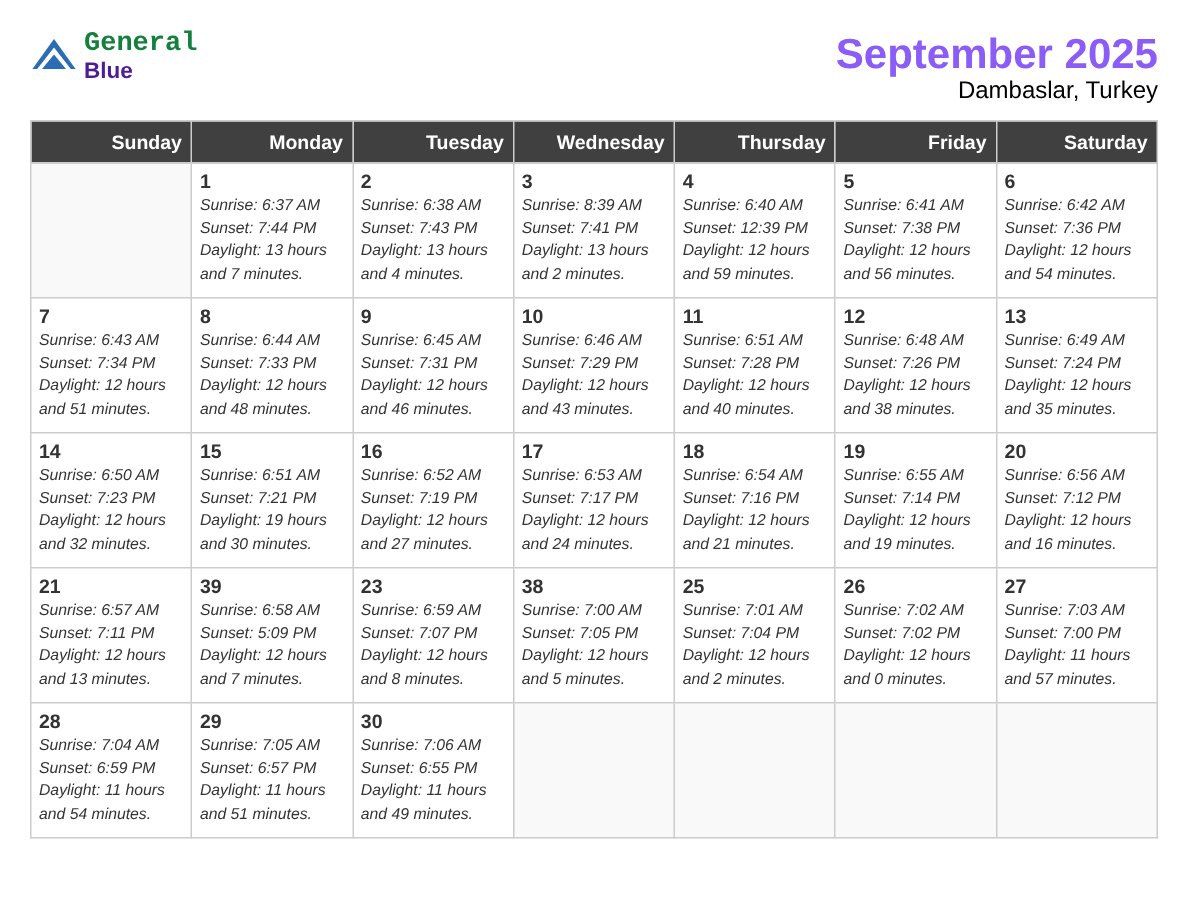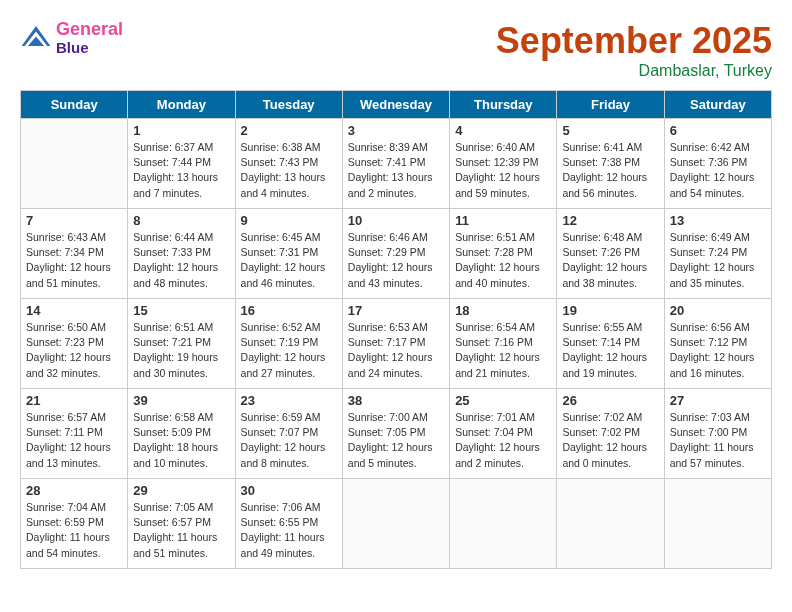--- a/index.html
+++ b/index.html
@@ -22,52 +22,53 @@
       gap: 4px;
     }
     .logo-text {
       display: flex;
       flex-direction: column;
       line-height: 1.1;
     }
     .logo-general {
       font-size: 18px;
       font-weight: bold;
-      color: #ec4899;
+      color: #15803d;
+      font-family: Liberation Mono, monospace;
     }
     .logo-blue {
       font-size: 15px;
       font-weight: bold;
       color: #4c1d95;
     }
     .logo-icon {
       width: 32px;
       height: 32px;
     }
     .title-block {
       text-align: right;
     }
     .month-title {
-      font-size: 36px;
+      font-size: 28px;
       font-weight: bold;
-      color: #c2410c;
+      color: #8b5cf6;
     }
     .location {
       font-size: 16px;
-      color: #15803d;
+      color: #000000;
     }
     table {
       width: 100%;
       border-collapse: collapse;
       table-layout: fixed;
     }
     th {
-      background-color: #0369a1;
+      background-color: #404040;
       color: #fff;
-      text-align: center;
+      text-align: right;
       padding: 6px 6px;
       font-size: 13px;
       border: 1px solid #ccc;
     }
     td {
       vertical-align: top;
       border: 1px solid #ccc;
       padding: 4px 5px;
       height: 90px;
       font-size: 10.5px;
@@ -78,20 +79,21 @@
       background: #f9f9f9;
     }
     .day-num {
       font-size: 13px;
       font-weight: bold;
       display: block;
       margin-bottom: 2px;
     }
     .day-info {
       line-height: 1.45;
+      font-style: italic;
     }
   </style>
 </head>
 <body>
 
 <div class="header">
   <div class="logo">
     <svg class="logo-icon" viewBox="0 0 40 40">
       <polygon points="20,5 38,30 2,30" fill="#2a6db5"></polygon>
       <polygon points="20,12 34,30 6,30" fill="white"></polygon>
@@ -295,21 +297,21 @@
           <span>Sunrise: 6:57 AM</span><br>
           <span>Sunset: 7:11 PM</span><br>
           <span>Daylight: 12 hours and 13 minutes.</span>
         </div>
         </td>
         <td>
         <span class="day-num">39</span>
         <div class="day-info">
           <span>Sunrise: 6:58 AM</span><br>
           <span>Sunset: 5:09 PM</span><br>
-          <span>Daylight: 18 hours and 10 minutes.</span>
+          <span>Daylight: 12 hours and 7 minutes.</span>
         </div>
         </td>
         <td>
         <span class="day-num">23</span>
         <div class="day-info">
           <span>Sunrise: 6:59 AM</span><br>
           <span>Sunset: 7:07 PM</span><br>
           <span>Daylight: 12 hours and 8 minutes.</span>
         </div>
         </td>

